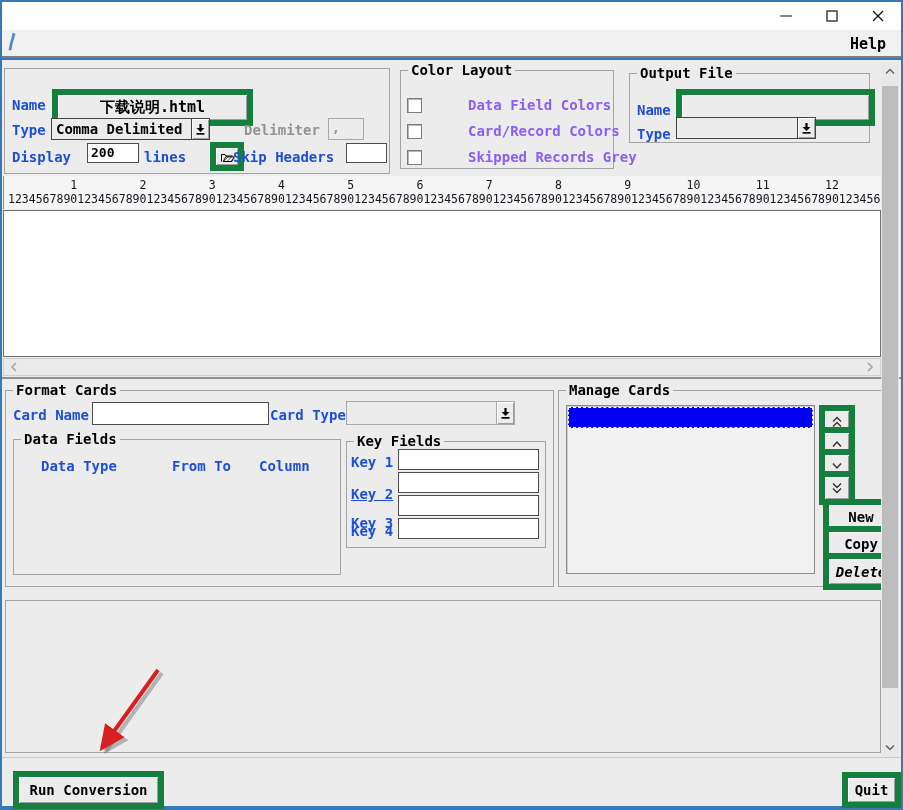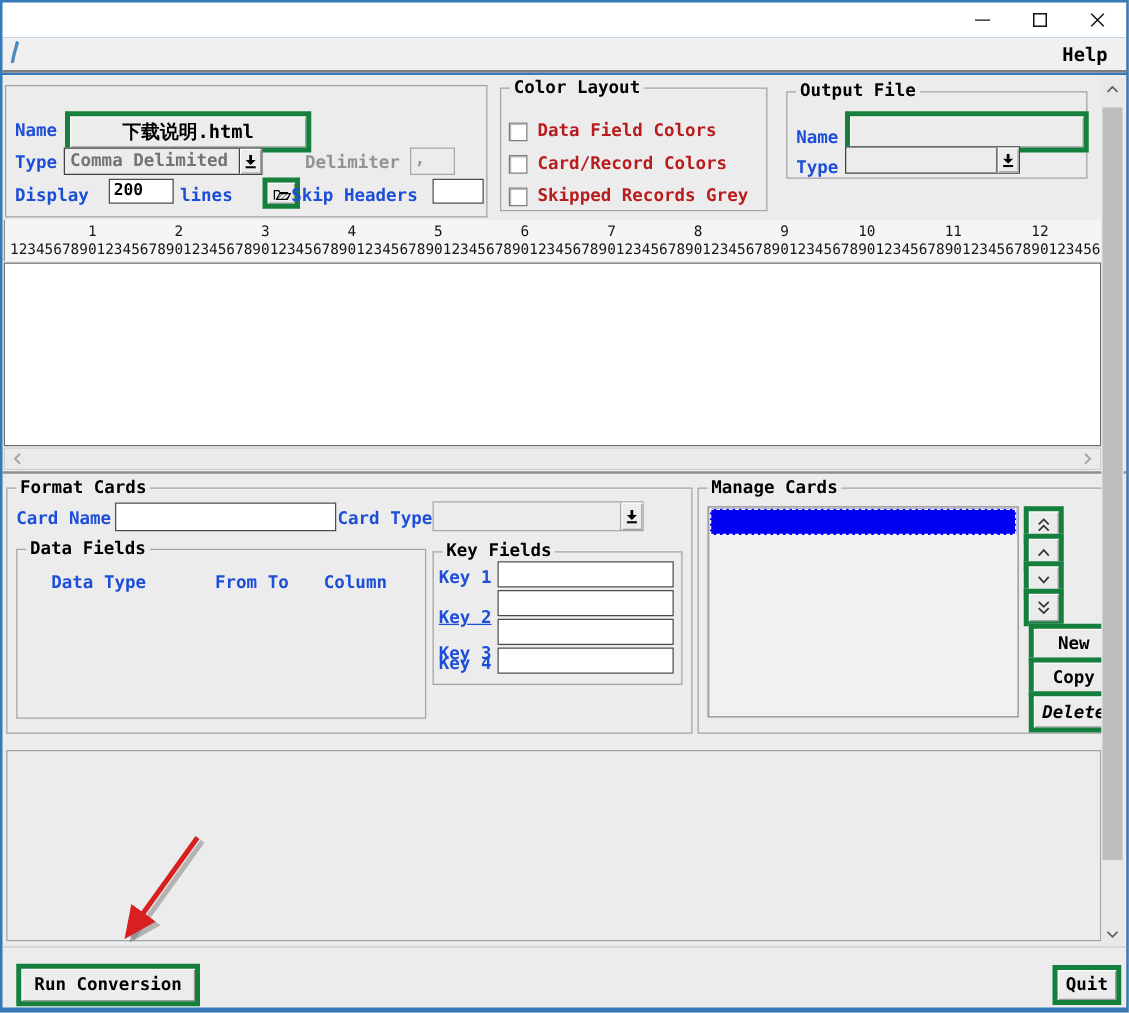--- a/index.html
+++ b/index.html
@@ -12,32 +12,32 @@
   .menu-help{position:absolute;right:10px;top:3px;font:bold 15px "DejaVu Sans Mono",monospace;color:#000;padding:2px 5px;cursor:default;}
   .appicon{position:absolute;left:4px;top:1px;}
   .main{position:absolute;left:2px;top:60px;right:2px;bottom:4px;background:#ececec;}
 
   .lbl{font:bold 14px "DejaVu Sans Mono",monospace;color:#1d4ed8;white-space:nowrap;position:absolute;}
   .lbl-dis{color:#929292;}
   .grp{position:absolute;border:1px solid #a3a3a3;}
   .grp-title{position:absolute;top:-9px;left:7px;background:#ececec;padding:0 3px;font:bold 14px "DejaVu Sans Mono",monospace;color:#000;white-space:nowrap;}
 
   .raised{background:#ececec;border:1px solid #6b6b6b;box-shadow:inset 1px 1px 0 #ffffff,inset -1px -1px 0 #9d9d9d;}
-  .btn{background:#ececec;border:4px solid #15803d;box-shadow:inset 1px 1px 0 #ffffff,inset -1px -1px 0 #9d9d9d;display:flex;align-items:center;justify-content:center;font:bold 14px "DejaVu Sans Mono",monospace;color:#000;cursor:pointer;position:absolute;}
+  .btn{background:#ececec;border:6px solid #15803d;box-shadow:inset 1px 1px 0 #ffffff,inset -1px -1px 0 #9d9d9d;display:flex;align-items:center;justify-content:center;font:bold 14px "DejaVu Sans Mono",monospace;color:#000;cursor:pointer;position:absolute;}
   .inp{position:absolute;background:#ffffff;border:1px solid #4c4c4c;font:bold 13px "DejaVu Sans Mono",monospace;color:#000;padding:1px 3px;box-sizing:border-box;}
   .inp-dis{background:#ececec;border-color:#a8a8a8;color:#929292;}
-  .combo{position:absolute;background:#ececec;border:1px solid #424242;display:flex;align-items:center;box-sizing:border-box;font:bold 14px "DejaVu Sans Mono",monospace;color:#737373;}
+  .combo{position:absolute;background:#ececec;border:1px solid #424242;display:flex;align-items:center;box-sizing:border-box;font:bold 14px "DejaVu Sans Mono",monospace;color:#000000;}
   .combo.dis{border-color:#a8a8a8;}
   .combo .cval{padding:0 4px;flex:1;overflow:hidden;white-space:nowrap;}
   .arrowbtn{width:17px;align-self:stretch;background:#ececec;border-left:1px solid #424242;box-shadow:inset 1px 1px 0 #ffffff,inset -1px -1px 0 #9d9d9d;display:flex;align-items:center;justify-content:center;cursor:pointer;}
   .combo.dis .arrowbtn{border-left-color:#a8a8a8;}
 
   .cbrow{position:absolute;display:flex;align-items:center;}
   .cb{width:13px;height:13px;background:#fff;border:1px solid #7c7c7c;box-shadow:inset 1px 1px 0 #b8b8b8;margin-right:8px;}
-  .cbl{font:bold 14px "DejaVu Sans Mono",monospace;color:#b91c1c;white-space:nowrap;}
+  .cbl{font:bold 14px "DejaVu Sans Mono",monospace;color:#8b5cf6;white-space:nowrap;margin-left:38px;}
 
   .ruler{position:absolute;left:1px;top:116px;width:878px;height:33px;background:#f5f5f5;border-left:1px solid #8f8f8f;padding-top:2px;box-sizing:border-box;}
   .ruler pre{margin:0;padding-left:4px;font-family:"DejaVu Sans Mono",monospace;font-size:11.5px;line-height:14px;color:#14141c;}
   .editor{position:absolute;left:1px;top:150px;width:878px;height:147px;background:#ffffff;border:1px solid #6f6f6f;box-sizing:border-box;}
   .hscroll{position:absolute;left:1px;top:298px;width:878px;height:18px;background:#eaeaea;border:1px solid #d0d0d0;box-sizing:border-box;}
   .hs-arrow{position:absolute;top:1px;width:16px;height:14px;display:flex;align-items:center;justify-content:center;cursor:pointer;}
   .divider{position:absolute;left:0;top:317px;width:899px;height:2px;background:#8f8f8f;}
 
   .vscroll{position:absolute;left:879px;top:2px;width:18px;height:695px;background:#e8e8e8;}
   .vs-btn{position:absolute;left:0;width:18px;height:19px;display:flex;align-items:center;justify-content:center;cursor:pointer;}

